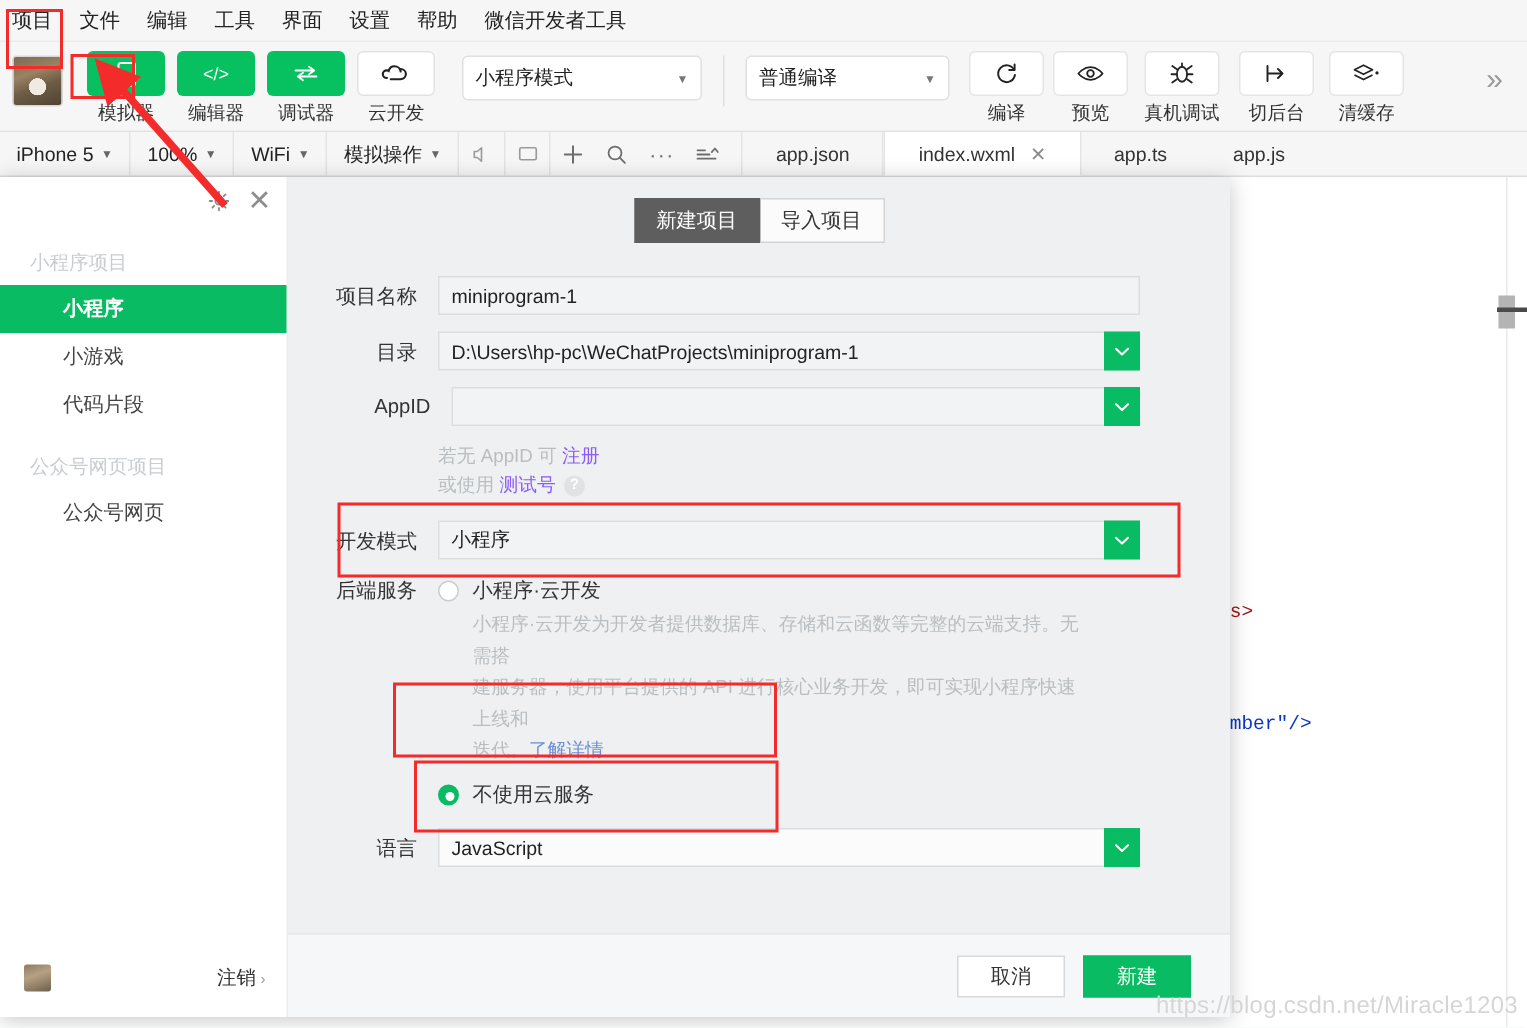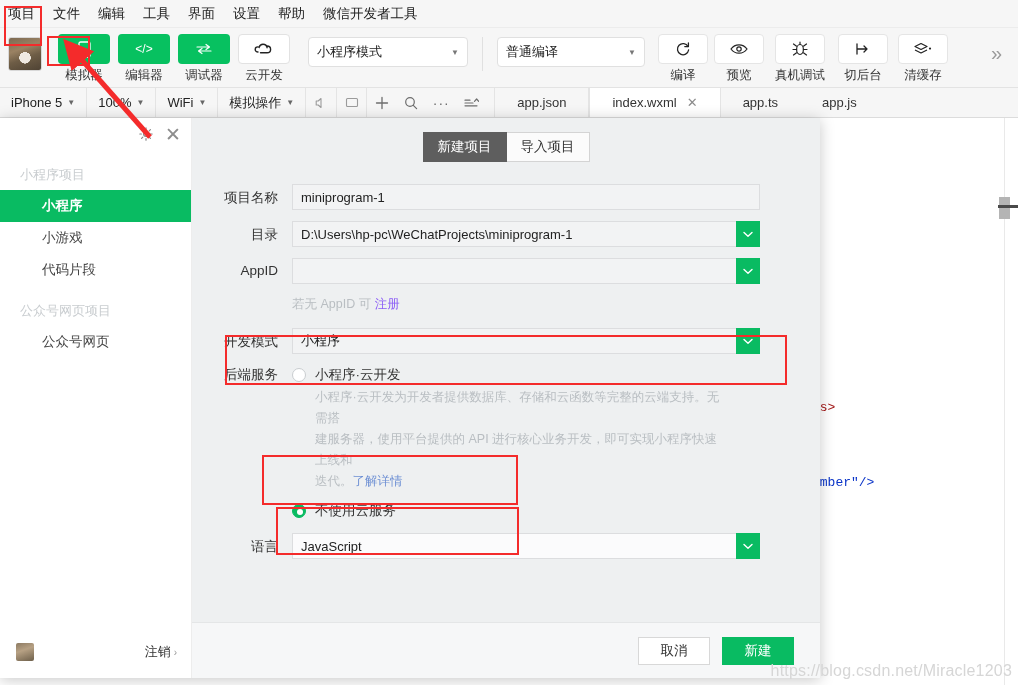--- a/index.html
+++ b/index.html
@@ -188,21 +188,21 @@
     <div class="cap">云开发</div>
   </div>
 
   <div class="tb-select">
     <span>小程序模式</span>
     <span class="car">▼</span>
   </div>
 
   <div class="tb-sep"></div>
 
-  <div class="tb-select" style="margin-left:0;width:148px;">
+  <div class="tb-select" style="margin-left:0;width:136px;">
     <span>普通编译</span>
     <span class="car">▼</span>
   </div>
 
   <div class="ibtn" style="margin-left:10px;">
     <div class="box">
       <svg width="16" height="16" viewBox="0 0 16 16">
           <path d="M13 5.5A5.6 5.6 0 1 0 13.6 9" fill="none" stroke="#222" stroke-width="1.3" stroke-linecap="round"></path>
           <path d="M13.4 2v3.6H9.8" fill="none" stroke="#222" stroke-width="1.3" stroke-linecap="round" stroke-linejoin="round"></path>
         </svg>
@@ -374,37 +374,41 @@
         <div class="fld">
           <div class="inp" style="padding-right:30px;">D:\Users\hp-pc\WeChatProjects\miniprogram-1</div>
           <div class="drop">
             <svg width="10" height="7" viewBox="0 0 10 7">
                 <path d="M1 1.5L5 5.3 9 1.5" fill="none" stroke="#fff" stroke-width="1.4" stroke-linecap="round" stroke-linejoin="round"></path>
               </svg>
           </div>
         </div>
       </div>
 
-      <div class="row" style="">
+      <div class="row" style="padding-left:9px;">
         <div class="lab">AppID</div>
         <div class="fld">
           <div class="inp" style="padding-right:30px;"></div>
           <div class="drop">
             <svg width="10" height="7" viewBox="0 0 10 7">
                 <path d="M1 1.5L5 5.3 9 1.5" fill="none" stroke="#fff" stroke-width="1.4" stroke-linecap="round" stroke-linejoin="round"></path>
               </svg>
           </div>
         </div>
       </div>
 
       <div class="row" style="margin-bottom:6px;">
         <div class="lab"></div>
         <div class="fld">
           <div class="hint">
             <span>若无 AppID 可 </span><a href="#">注册</a>
+          </div>
+          <div class="hint">
+            <span>或使用 </span><a href="#">测试号</a>
+            <span class="qmark">?</span>
           </div>
         </div>
       </div>
 
       <div class="row" style="margin-bottom:9px;margin-top:14px;">
         <div class="lab">开发模式</div>
         <div class="fld">
           <div class="inp" style="padding-right:30px;">小程序</div>
           <div class="drop">
             <svg width="10" height="7" viewBox="0 0 10 7">

